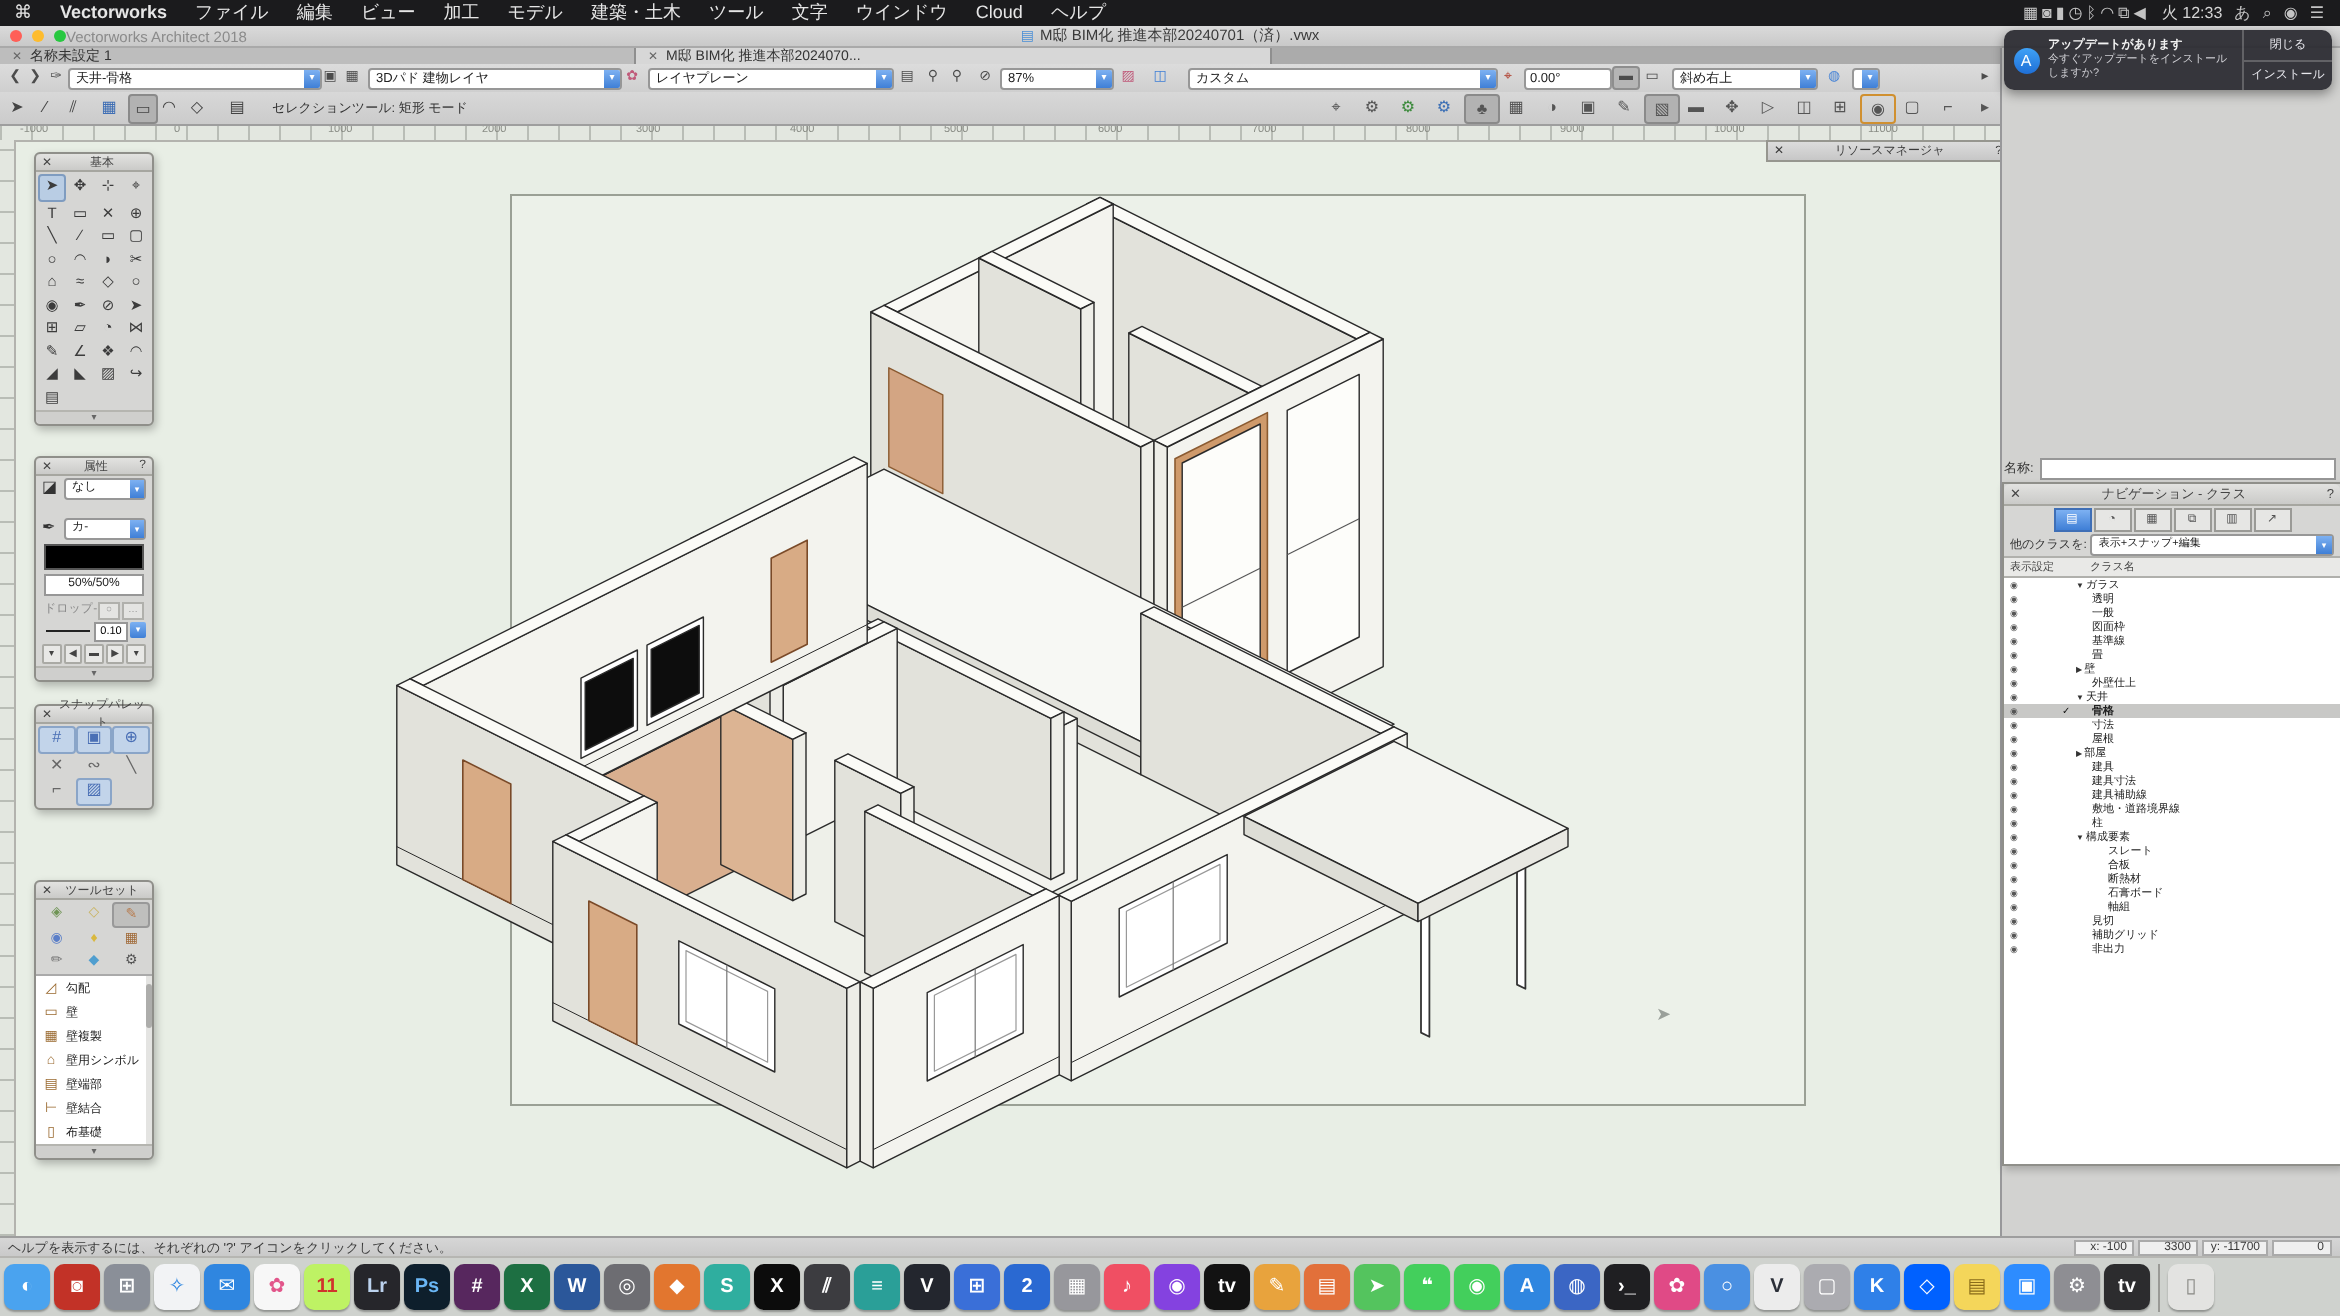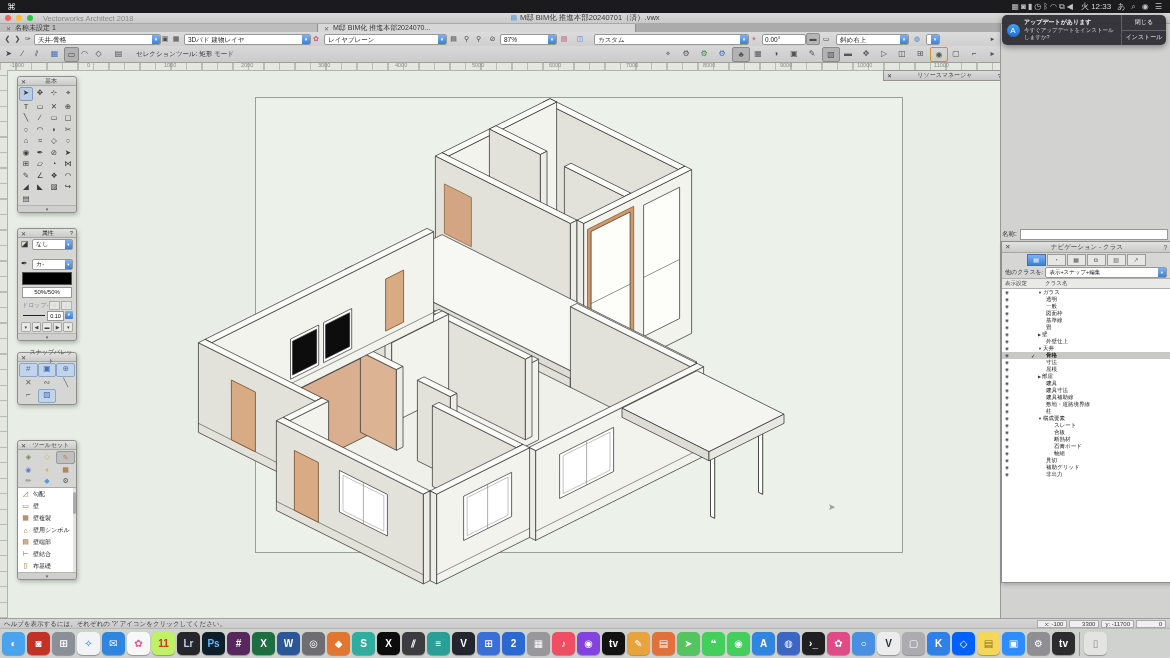--- a/index.html
+++ b/index.html
@@ -11,21 +11,21 @@
   #menubar{left:0;top:0;width:1170px;height:13px;background:#1b1b1d;color:#e6e6e6;
            display:flex;align-items:center;font-size:9px;z-index:80;}
   #menubar .mi{padding:0 7px;white-space:nowrap;}
   #menubar .mi.app{font-weight:bold;}
   #menubar .right{margin-left:auto;display:flex;align-items:center;gap:6px;padding-right:8px;color:#d6d6d6;font-size:8px;}
   #menubar .sic{font-size:8px;opacity:.9;}
   
   #titlebar{left:0;top:13px;width:1170px;height:10px;background:linear-gradient(#dadada,#c9c9c9);
             border-bottom:1px solid #a9a9a9;display:flex;align-items:center;font-size:8px;color:#4a4a4a;}
   .tl{width:6px;height:6px;border-radius:50%;margin-left:5px;display:inline-block;}
-  #titlebar .apptitle{margin-left:10px;color:#8b8b8b;font-size:7.5px;}
+  #titlebar .apptitle{color:#8b8b8b;font-size:7.5px;}
   #titlebar .doctitle{position:absolute;left:50%;transform:translateX(-50%);color:#3a3a3a;font-size:7.5px;display:flex;gap:3px;align-items:center;}
   .docico{color:#4a8fd6;font-size:7px;}
   
   #tabbar{left:0;top:24px;width:1000px;height:8px;background:#ababab;display:flex;z-index:5;}
   .tab{width:305px;font-size:7px;color:#333;display:flex;align-items:center;gap:4px;
        padding:0 6px;border-right:1px solid #8f8f8f;background:#bdbdbd;}
   .tab.active{background:#d7d7d7;}
   .tab .x{color:#666;font-size:6px;}
   
   #viewbar{left:0;top:32px;width:1000px;height:14px;background:linear-gradient(#dcdcdc,#cfcfcf);border-bottom:1px solid #a5a5a5;z-index:4;}
@@ -139,20 +139,21 @@
   .dicon{width:23px;height:23px;border-radius:5px;display:flex;align-items:center;justify-content:center;
          font-size:10px;font-weight:bold;box-shadow:0 1px 1px rgba(0,0,0,.3);flex:0 0 auto;}
   .ddiv{width:1px;height:24px;background:#9a9a96;margin:0 2px;flex:0 0 auto;}
   .cursor{position:absolute;z-index:9;font-size:9px;color:#9aa09a;}
 </style>
 </head>
 <body>
 
 <div id="menubar" class="abs">
   <span class="mi">⌘</span>
+  <span id="menuitems"><span class="mi app">Vectorworks</span><span class="mi">ファイル</span><span class="mi">編集</span><span class="mi">ビュー</span><span class="mi">加工</span><span class="mi">モデル</span><span class="mi">建築・土木</span><span class="mi">ツール</span><span class="mi">文字</span><span class="mi">ウインドウ</span><span class="mi">Cloud</span><span class="mi">ヘルプ</span></span>
   <span class="right">
     <span id="statusicons"><span class="sic" style="margin-right: 2px;">▦</span><span class="sic" style="margin-right: 2px;">◙</span><span class="sic" style="margin-right: 2px;">▮</span><span class="sic" style="margin-right: 2px;">◷</span><span class="sic" style="margin-right: 2px;">ᛒ</span><span class="sic" style="margin-right: 2px;">◠</span><span class="sic" style="margin-right: 2px;">⧉</span><span class="sic" style="margin-right: 2px;">◀</span></span>
     <span>火 12:33</span>
     <span class="sic">あ</span>
     <span class="sic">⌕</span>
     <span class="sic">◉</span>
     <span class="sic">☰</span>
   </span>
 </div>
 

